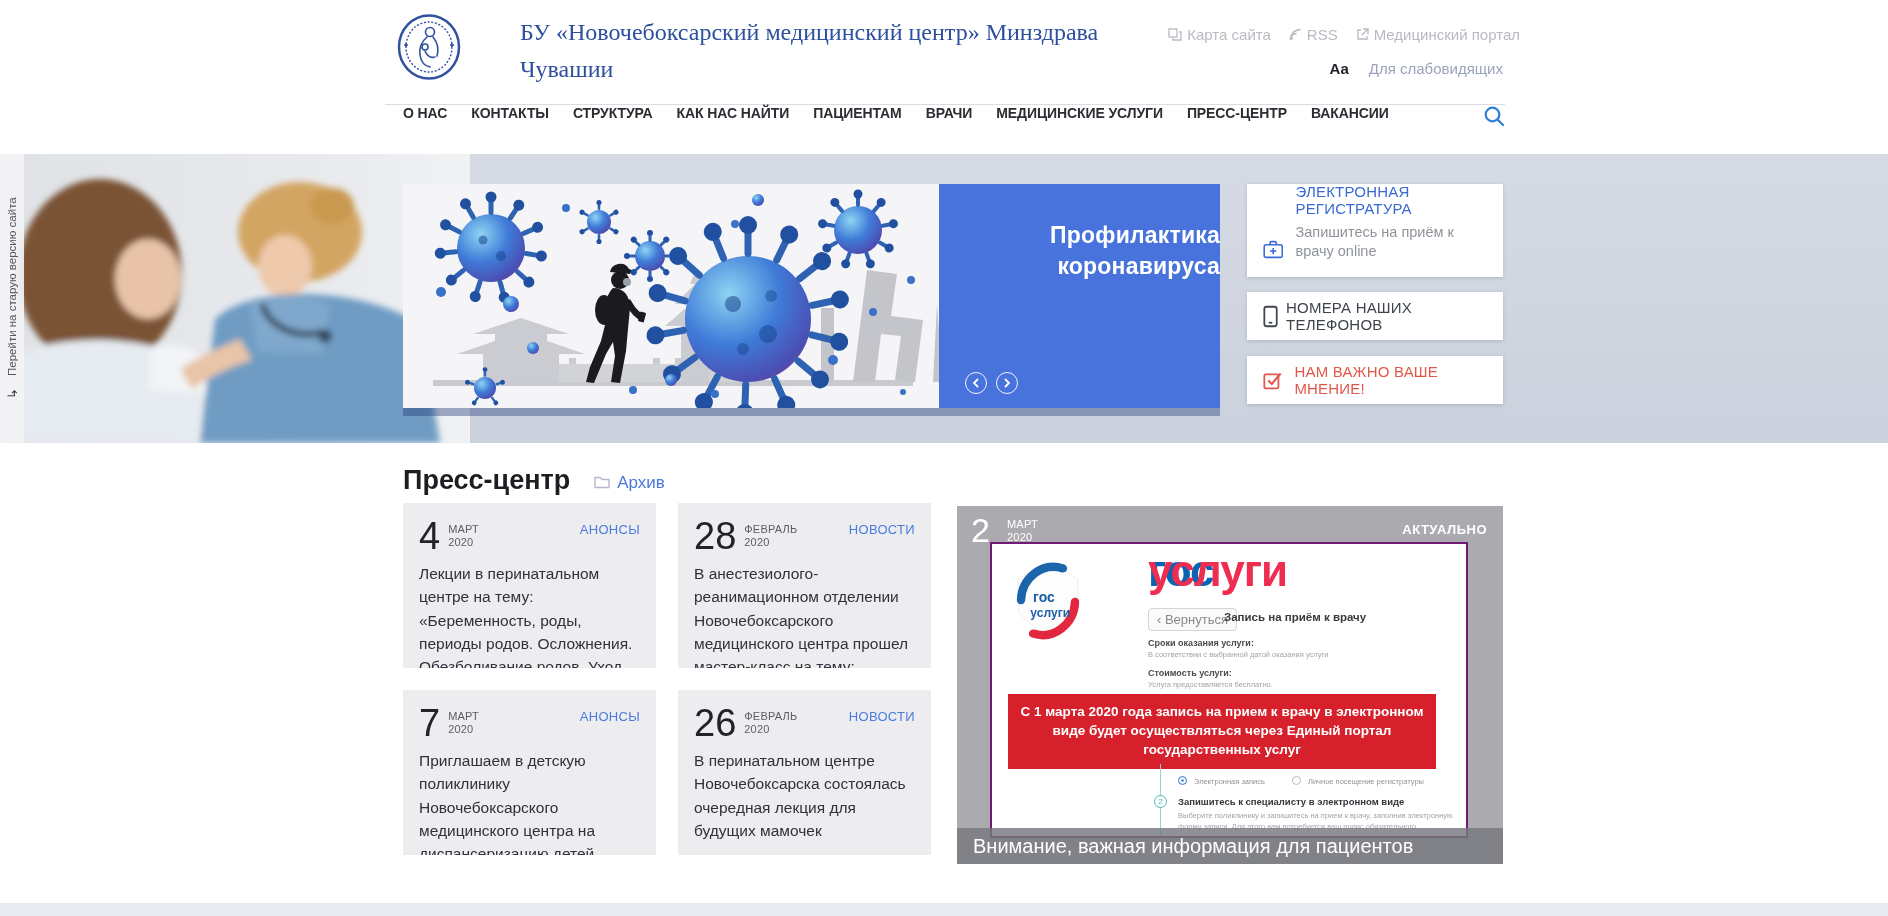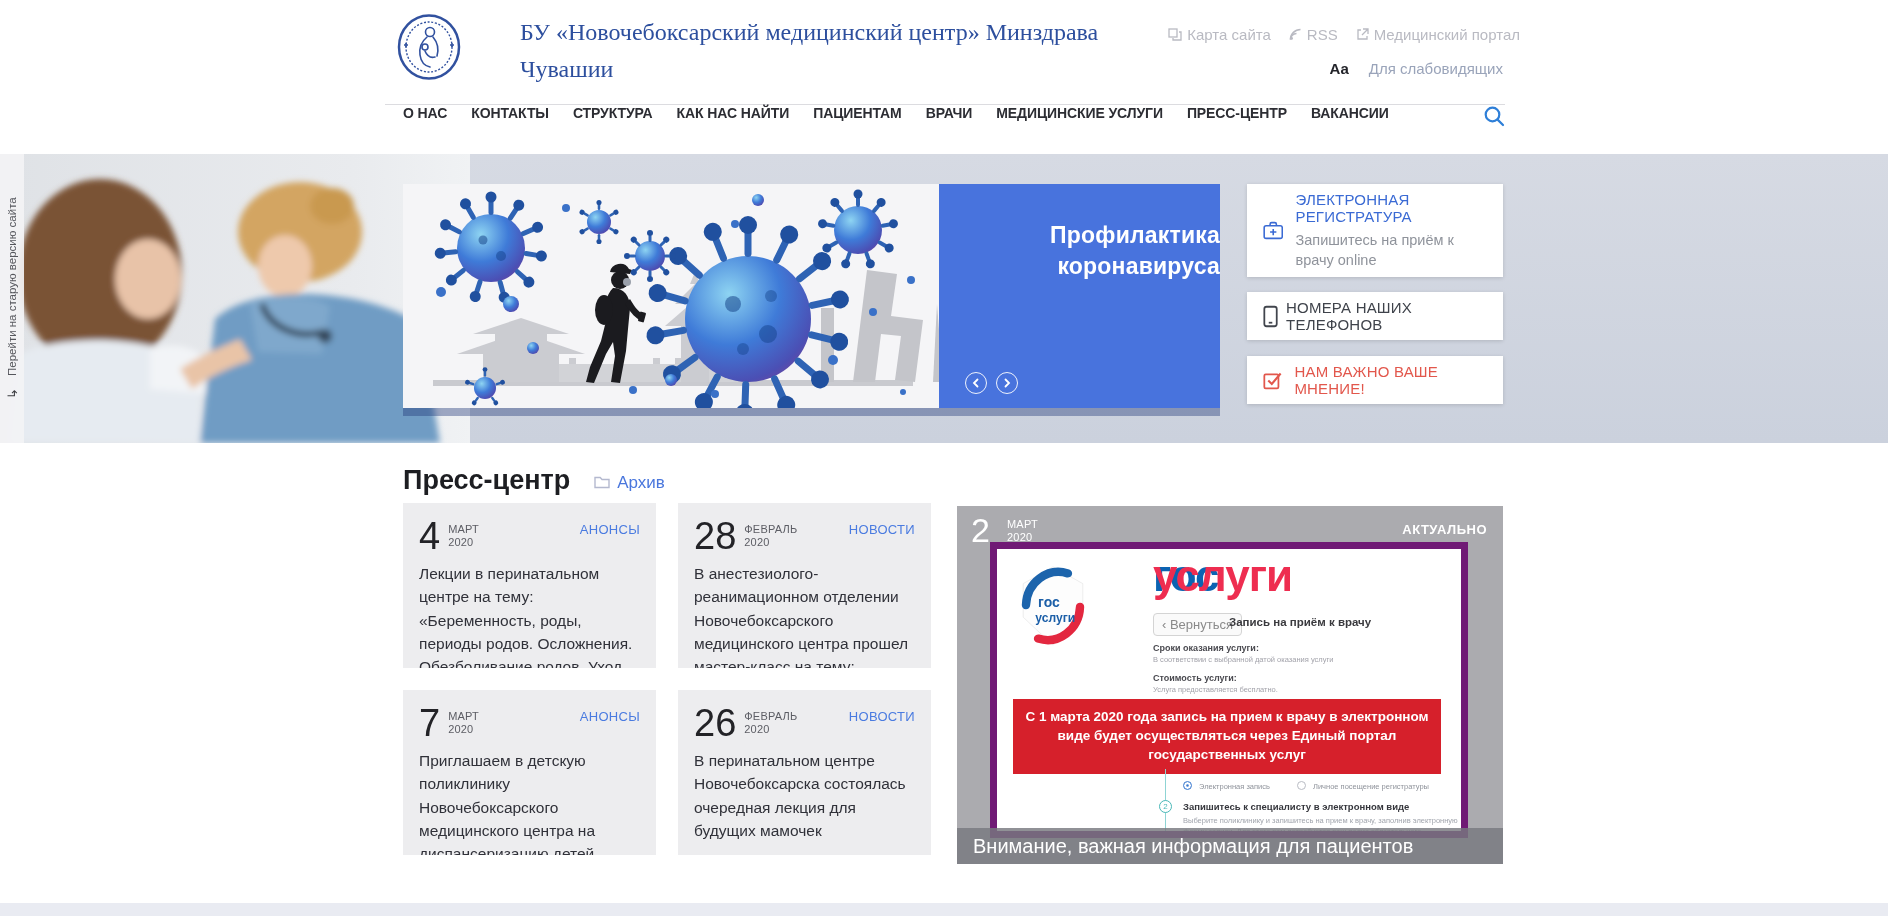--- a/index.html
+++ b/index.html
@@ -23,21 +23,21 @@
   .hero-photo{position:absolute;left:0;top:0;width:470px;height:289px}
   .old-tab{position:absolute;left:0;top:0;width:24px;height:289px;background:rgba(243,243,245,.92);writing-mode:vertical-rl;transform:rotate(180deg);display:flex;align-items:center;justify-content:center;gap:12px;font-size:11.5px;color:#55565c;text-decoration:none;z-index:6;cursor:pointer}
   .old-tab .arrow{font-size:13px;color:#3b3c40}
   .slider{position:absolute;left:403px;top:30px;width:536px;height:224px;background:#f5f5f7;overflow:hidden;cursor:pointer}
   .slide-panel{position:absolute;left:939px;top:30px;width:281px;height:224px;background:#4873dd;cursor:pointer}
   .slide-title{margin-top:36px;text-align:right;color:#fff;font-size:23px;font-weight:bold;line-height:31px;letter-spacing:.2px}
   .slider-nav{position:absolute;left:26px;bottom:14px;display:flex;gap:9px}
   .snav{width:22px;height:22px;border:1.5px solid rgba(255,255,255,.9);border-radius:50%;display:flex;align-items:center;justify-content:center;cursor:pointer}
   .hero-shadow{position:absolute;left:403px;top:254px;width:817px;height:8px;background:rgba(32,55,120,.40)}
   .action-card{position:absolute;left:1247px;width:256px;background:#fff;box-shadow:0 1px 4px rgba(0,0,0,.15);display:flex;text-decoration:none;cursor:pointer}
-  .ac1{top:30px;height:93px;padding:15px 16px;gap:12px;align-items:center}
+  .ac1{top:30px;height:93px;padding:15px 16px;gap:12px;align-items:flex-end}
   .ac2{top:138px;height:48px;padding:12px 16px;gap:8px;align-items:center}
   .ac3{top:202px;height:48px;padding:0 16px;gap:12px;align-items:center}
   .ac-title{font-size:15px;letter-spacing:.2px}
   .t-blue{color:#3a6ad4}.t-dark{color:#3f434b}.t-red{color:#e2574c}
   .ac-sub{font-size:14.5px;color:#8f939b;line-height:1.35;margin-top:6px}
 
   
   .main{position:relative;height:460px;background:#fff}
   .press-head{position:absolute;left:403px;top:22px;display:flex;align-items:center;gap:24px}
   .press-title{font-size:27px;font-weight:bold;color:#1d1e22}
@@ -51,21 +51,21 @@
   .nc-cat{margin-left:auto;margin-top:6px;font-size:13px;color:#4a7be0;text-decoration:none;letter-spacing:.3px;cursor:pointer}
   .nc-text{margin-top:6px;font-size:15.5px;color:#303139;line-height:1.5}
   .featured{position:absolute;left:957px;top:63px;width:546px;height:358px;background:#ababaf;cursor:pointer;overflow:hidden}
   .f-day{position:absolute;left:14px;top:6px;font-size:34px;color:#fff;line-height:36px}
   .f-my{position:absolute;left:50px;top:12px;font-size:11px;color:#fff;line-height:1.2;letter-spacing:.2px}
   .f-my span{display:block}
   .f-badge{position:absolute;right:16px;top:16px;font-size:13px;font-weight:bold;color:#fff;letter-spacing:.5px}
   .f-caption{position:absolute;left:0;right:0;bottom:0;height:36px;background:rgba(120,121,127,.82);color:#fff;font-size:20px;line-height:36px;padding-left:16px;z-index:4}
 
   
-  .gs{position:absolute;left:33px;top:36px;width:478px;height:296px;border:7px solid #701a75;background:#fff;overflow:hidden}
+  .gs{position:absolute;left:33px;top:36px;width:478px;height:296px;border:2px solid #701a75;background:#fff;overflow:hidden}
   .gs *{position:absolute}
   .gs-logo{left:18px;top:16px;width:76px;height:82px}
   .gs-word{left:156px;top:2px;font-size:44px;font-weight:bold;letter-spacing:-1px;white-space:nowrap}
   .gs-b{color:#0b63b2}.gs-r{color:#ee2d50}
   .gs-back{left:156px;top:64px;font-size:13px;color:#8a8a8a;border:1px solid #d4d4d4;border-radius:4px;padding:3px 8px;background:#fafafa}
   .gs-ptitle{left:232px;top:67px;font-size:11.5px;font-weight:bold;color:#3a3a3e}
   .gs-lab{left:156px;font-size:9px;font-weight:bold;color:#4a4a50}
   .gs-val{left:156px;font-size:7.5px;color:#a2a2aa}
   .l1{top:94px}.v1{top:106px}.l2{top:124px}.v2{top:136px}
   .gs-banner{left:16px;top:150px;width:428px;background:#d6202b;color:#fff;font-size:13.5px;font-weight:bold;text-align:center;line-height:1.4;padding:9px 10px}

